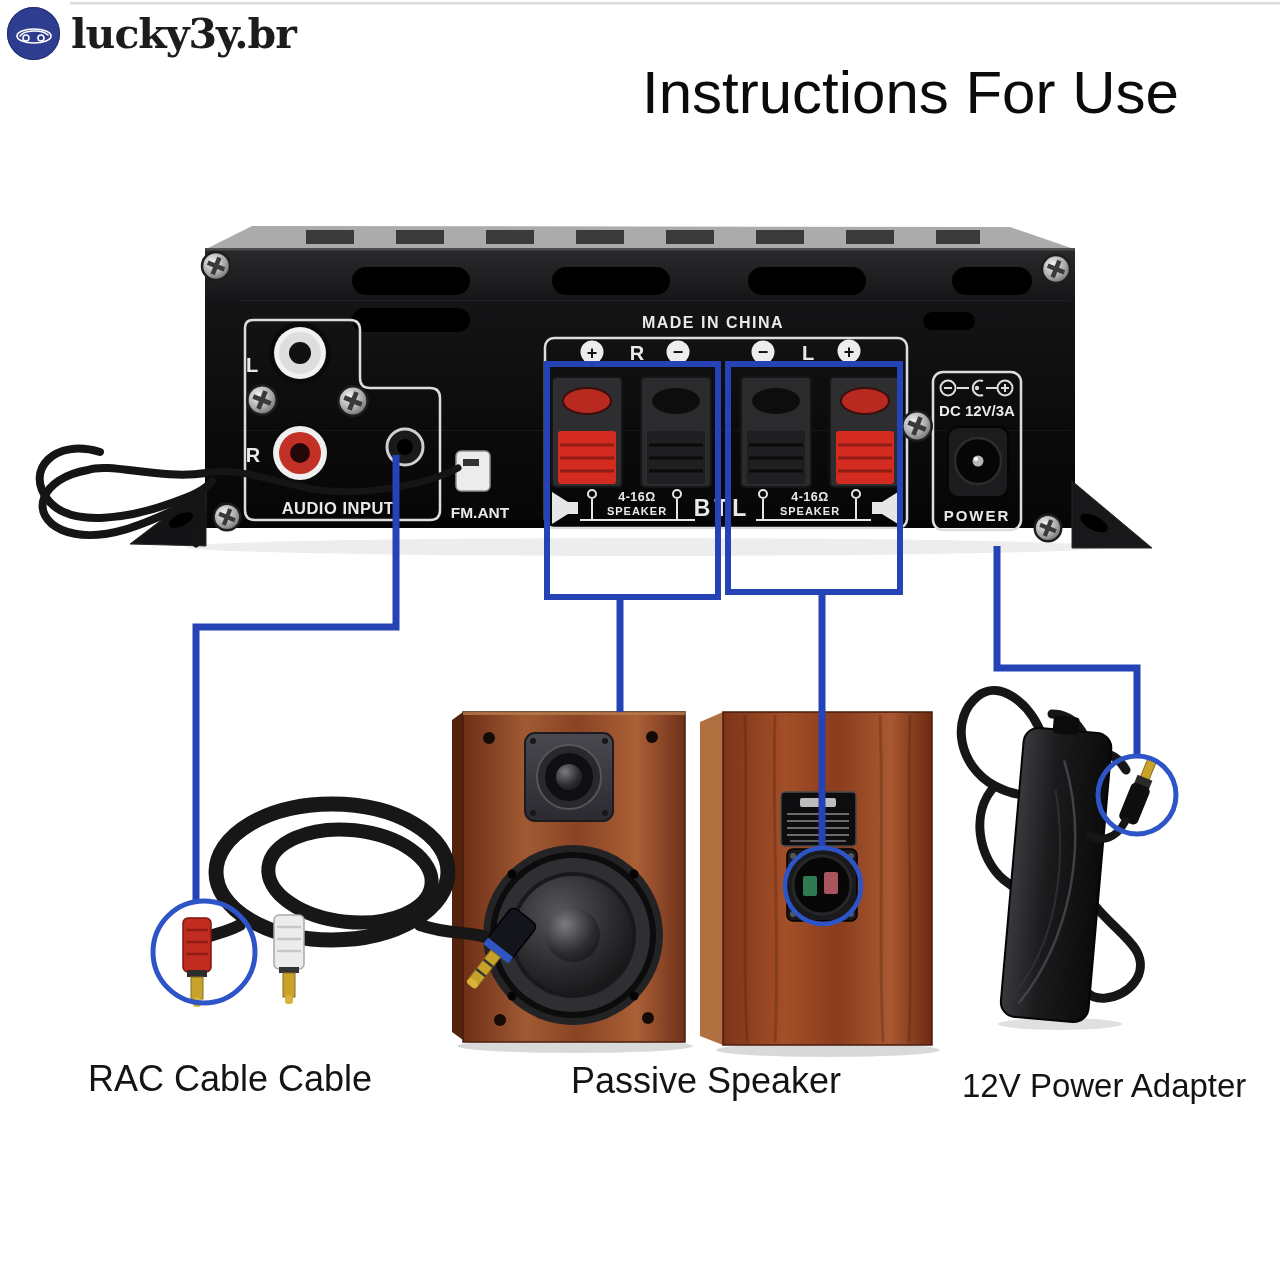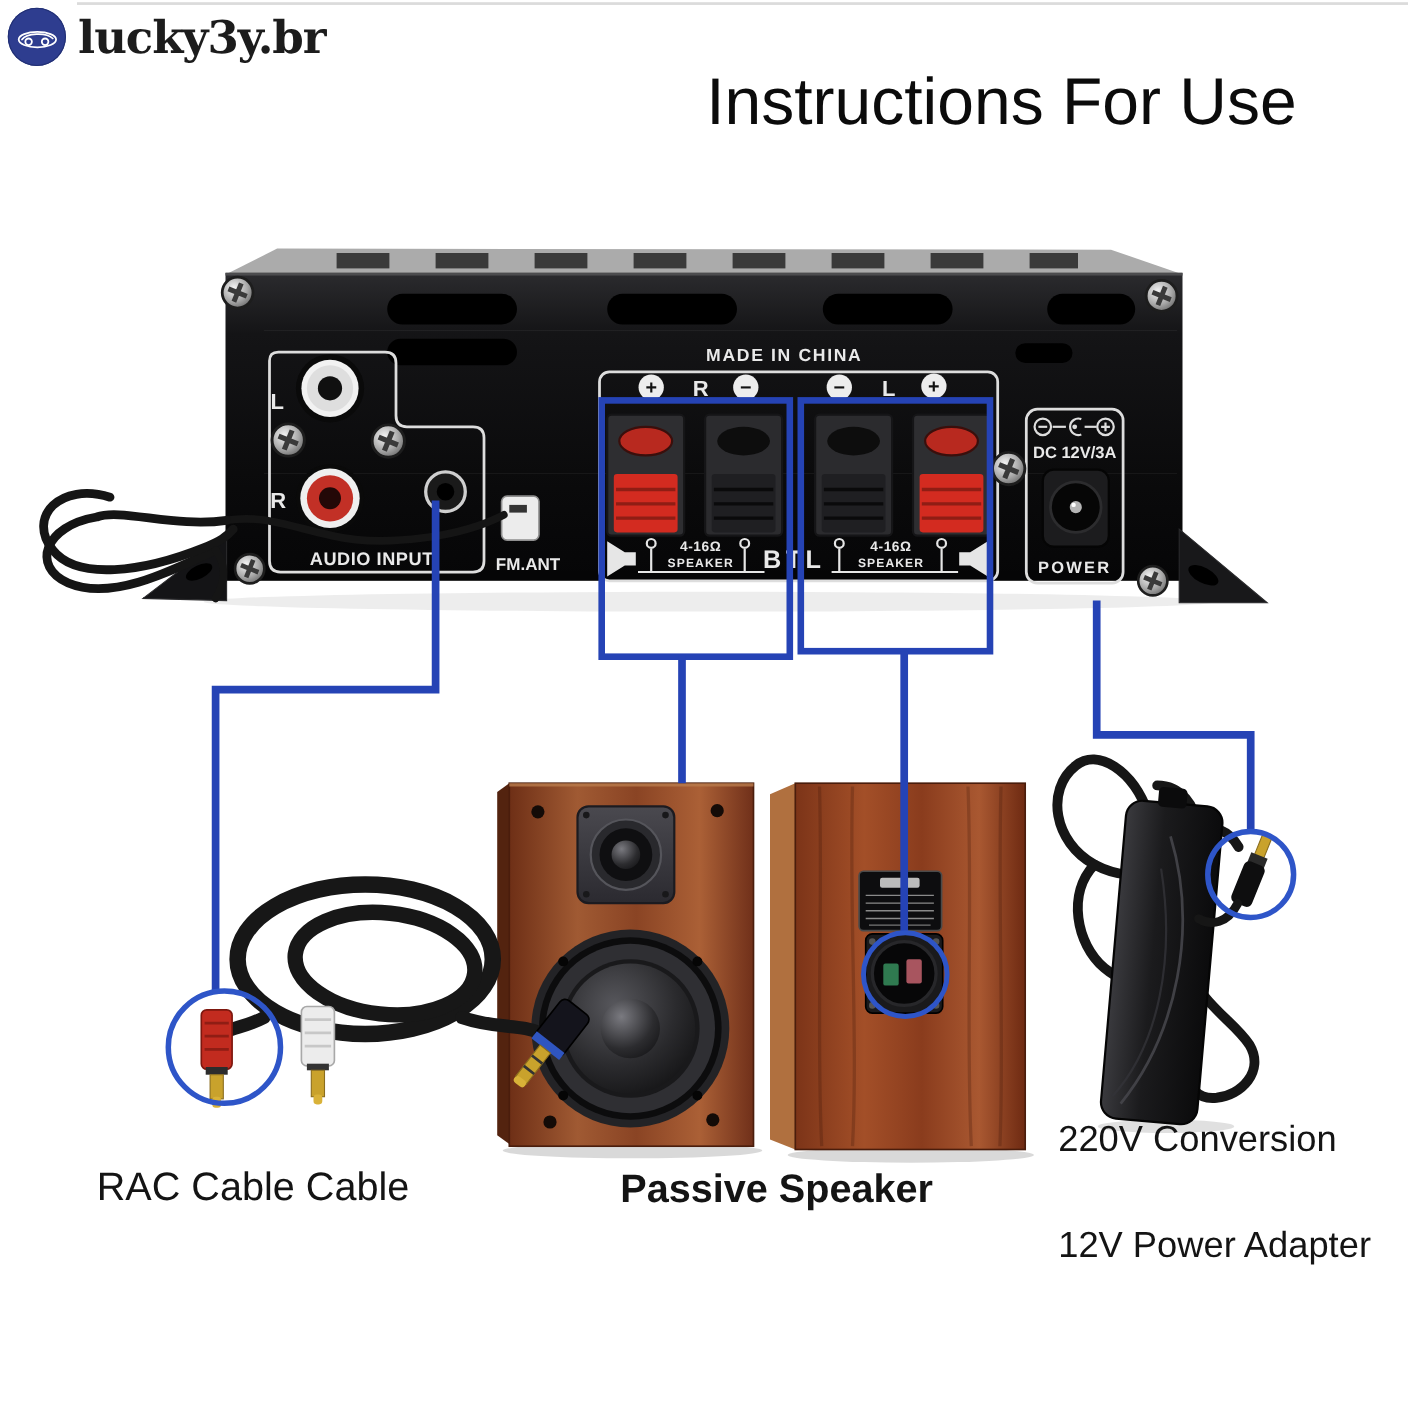--- a/index.html
+++ b/index.html
@@ -8,23 +8,23 @@
   .scene{position:absolute;left:0;top:0;}
   .logo{position:absolute;top:7px;left:7px;display:flex;align-items:center;gap:11px;}
   .logo-badge{width:53px;height:53px;border-radius:50%;background:#2e3d8f;
               display:flex;align-items:center;justify-content:center;box-shadow:0 0 0 1px #223074 inset;}
   .logo-text{font-family:"DejaVu Serif","Liberation Serif",serif;font-weight:bold;
              font-size:41px;color:#1c1c1c;letter-spacing:-1px;}
   .title{position:absolute;top:58px;left:642px;font-size:60px;font-weight:400;color:#0b0b0b;
          letter-spacing:0;white-space:nowrap;}
   .caption{position:absolute;color:#141414;font-size:36px;white-space:nowrap;}
   .cap-rca{top:1058px;left:60px;width:340px;text-align:center;}
-  .cap-spk{top:1060px;left:531px;width:350px;text-align:center;font-weight:bold;}
+  .cap-spk{top:1060px;left:531px;width:350px;text-align:center;}
   .cap-a1{top:1016px;left:962px;font-size:33px;}
-  .cap-a2{top:1067px;left:962px;font-size:33px;margin-top:46px;}
+  .cap-a2{top:1067px;left:962px;font-size:33px;}
   svg text{font-family:"Liberation Sans",sans-serif;}
   .ptxt{fill:#e9e9e9;font-weight:bold;}
 </style>
 </head>
 <body>
 
 <div class="canvas">
 
 <svg class="scene" width="1280" height="1280" viewBox="0 0 1280 1280">
   <defs>
@@ -401,16 +401,15 @@
       </g>
     </svg>
   </div>
   <div class="logo-text">lucky3y.br</div>
 </div>
 
 <div class="title">Instructions For Use</div>
 
 <div class="caption cap-rca">RAC Cable Cable</div>
 <div class="caption cap-spk">Passive Speaker</div>
-<div class="caption cap-a1">220V Conversion</div>
 <div class="caption cap-a2">12V Power Adapter</div>
 
 </div>
 
 </body></html>

